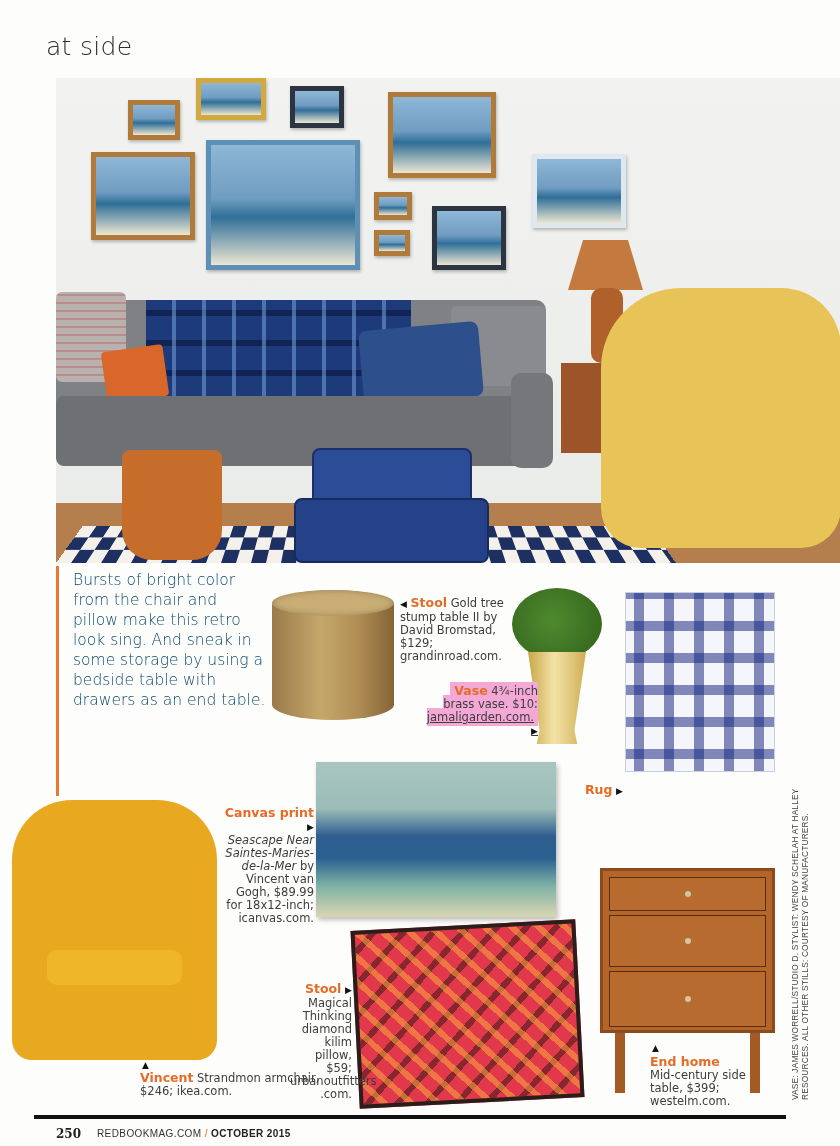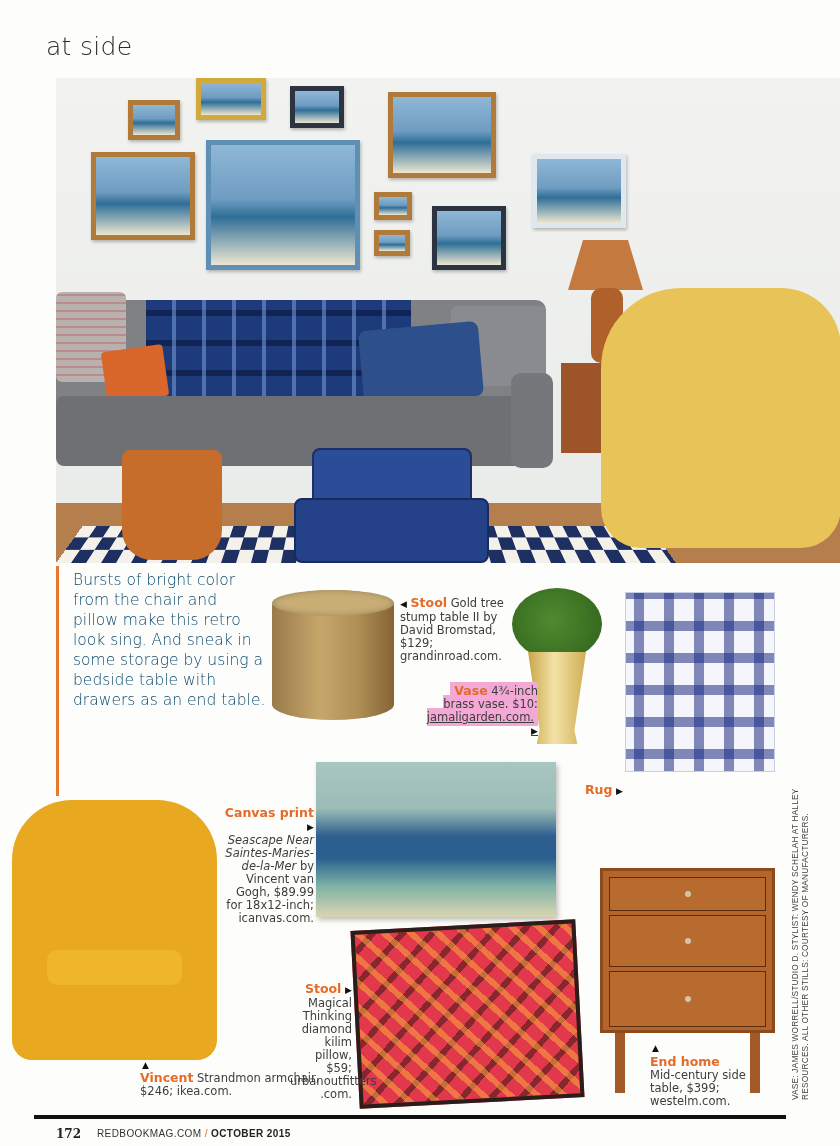--- a/index.html
+++ b/index.html
@@ -184,18 +184,18 @@
 
 <div class="caption" style="left:650px;top:1055px;width:100px;">
   <div class="arrow" style="position:absolute;top:-13px;left:2px;">▲</div>
   <span class="name">End home</span><br>
   <span>Mid-century side table, $399; westelm.com.</span>
 </div>
 
 <div class="credit">VASE: JAMES WORRELL/STUDIO D. STYLIST: WENDY SCHELAH AT HALLEY RESOURCES. ALL OTHER STILLS: COURTESY OF MANUFACTURERS.</div>
 
 <div class="footer-rule"></div>
-<div class="folio">172</div>
+<div class="folio">250</div>
 <div class="foot-text">
   <span>REDBOOKMAG.COM</span>
   <span class="slash">/</span>
   <b>OCTOBER 2015</b>
 </div>
 
 </body></html>

